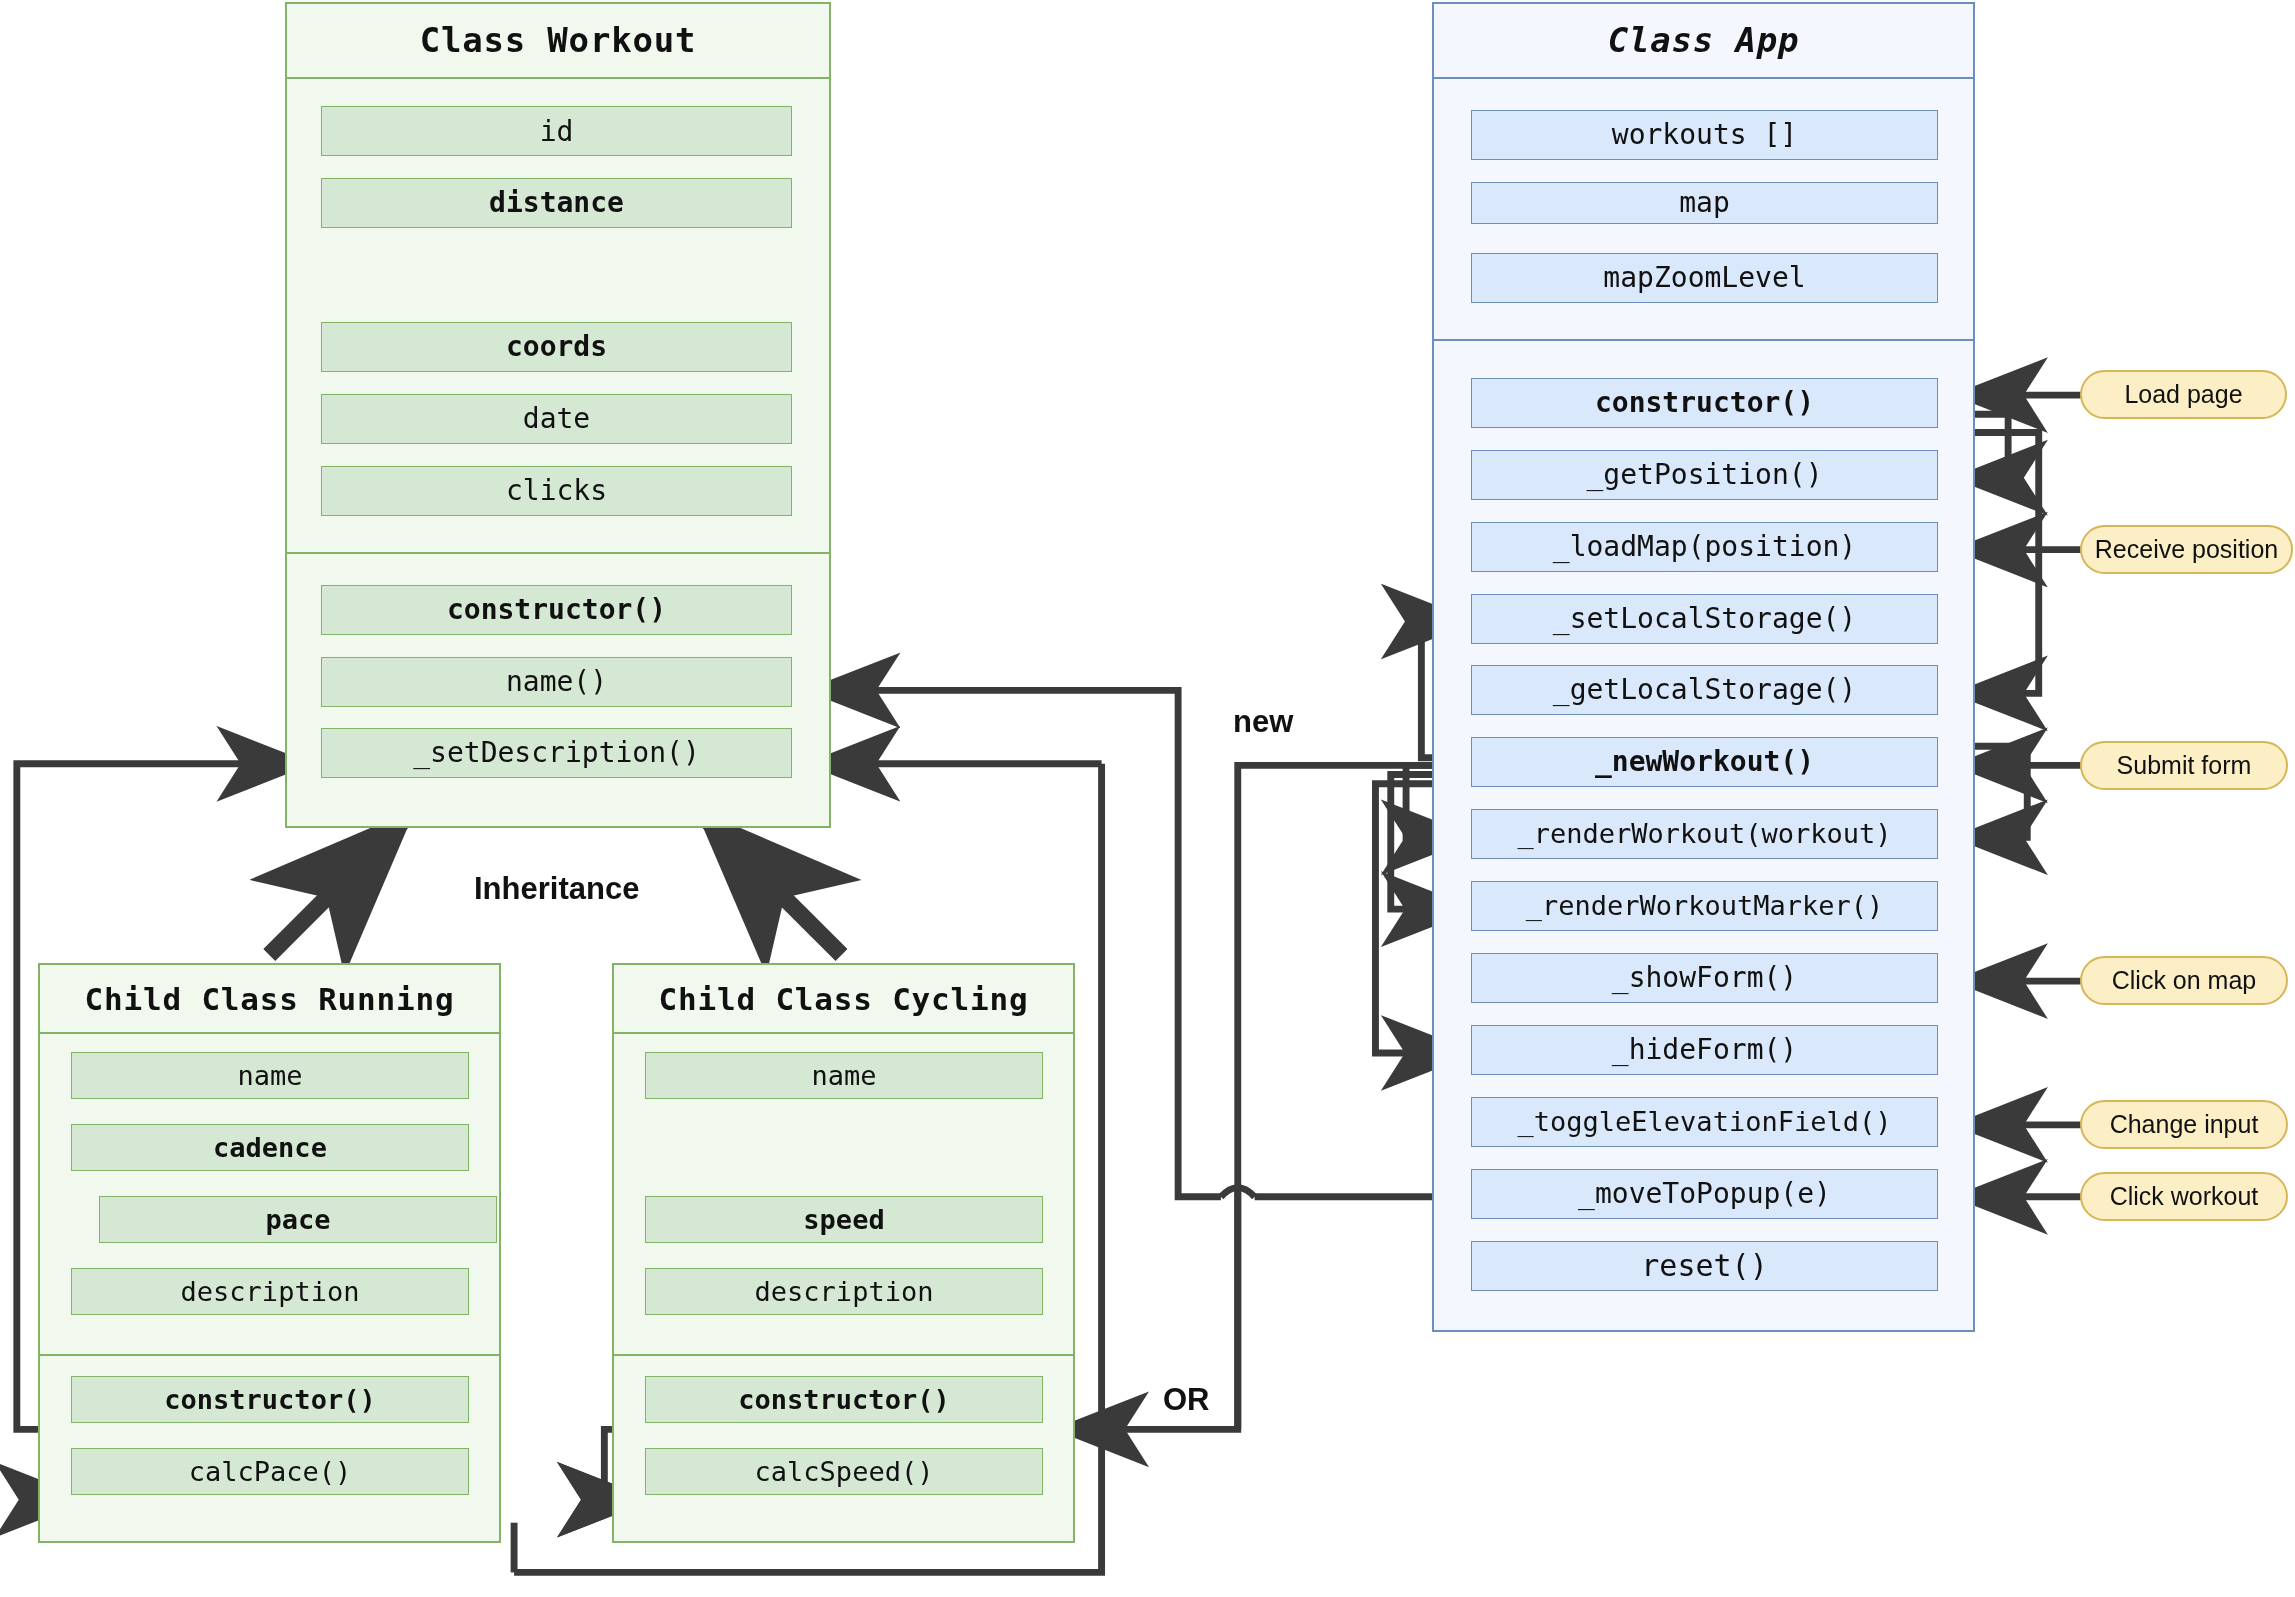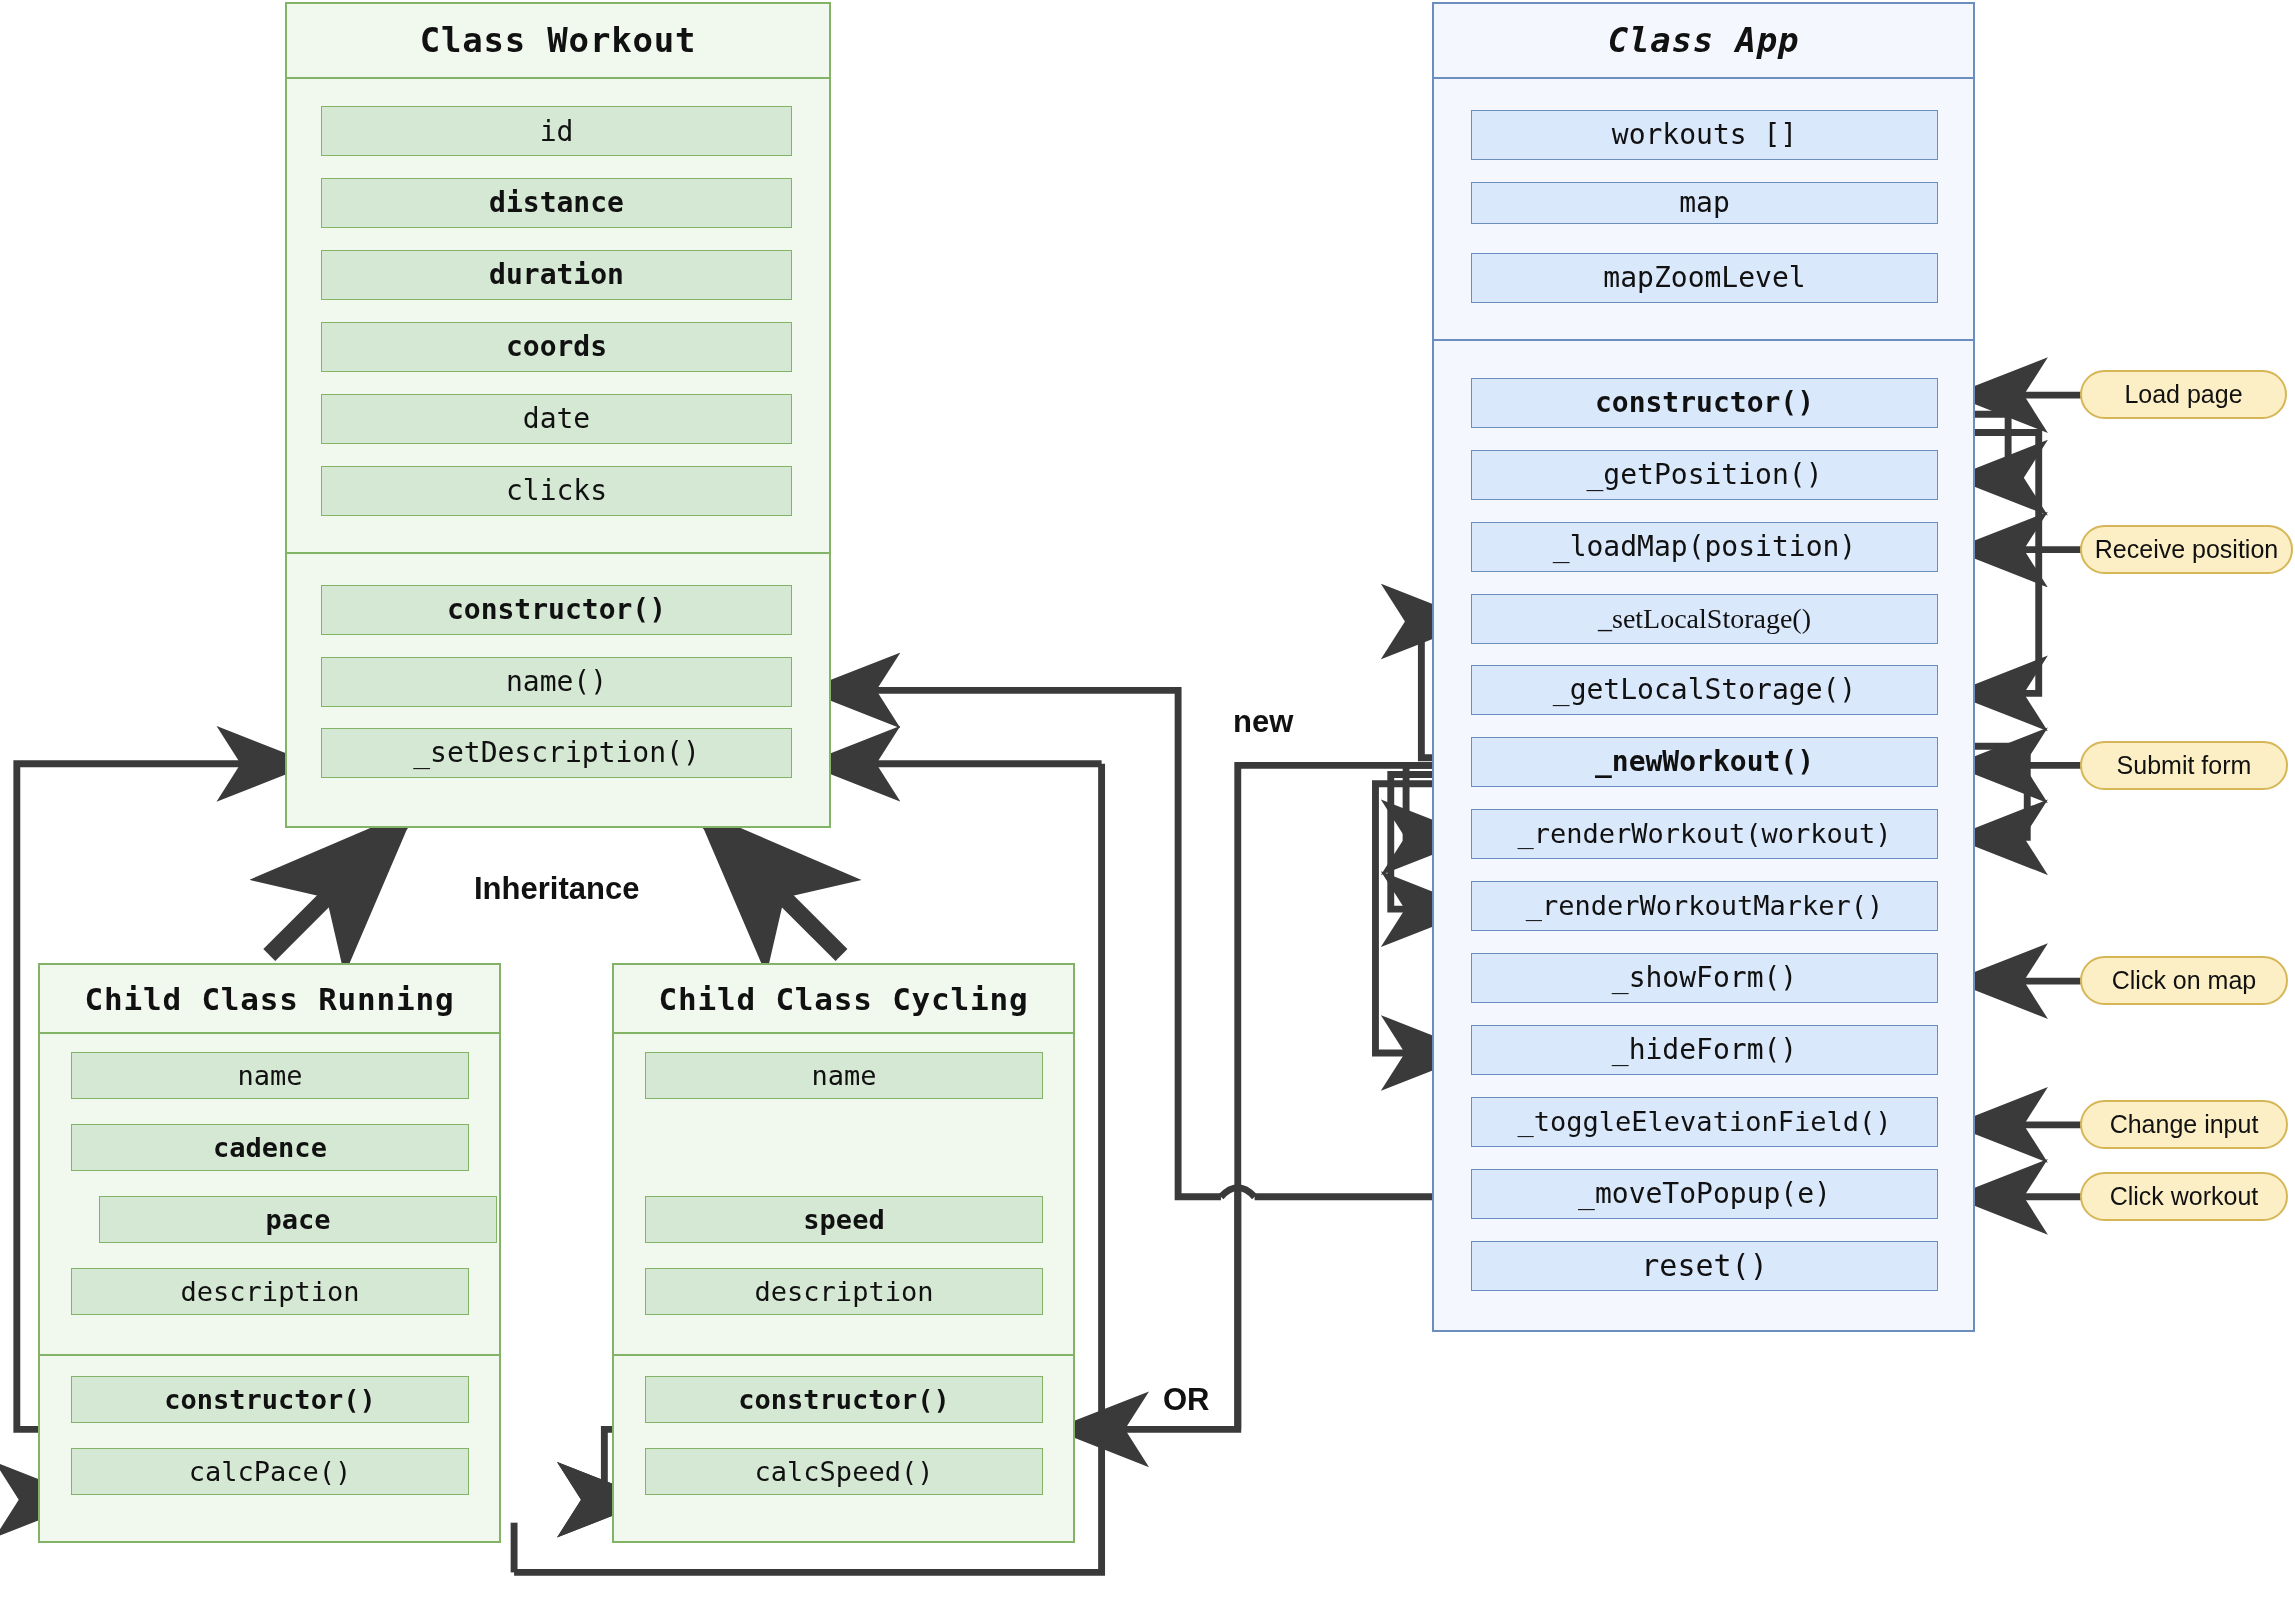--- a/index.html
+++ b/index.html
@@ -119,21 +119,20 @@
 
       <path d="M840,1895 L808,1895 L808,1960 L845,1960" marker-end="url(#ah)"></path>
     </g>
   </svg>
 
   <div class="clsbox green" style="left:285px;top:1.5px;width:546px;height:826px;">
     <div class="cls-title" style="height:73px;font-size:34px;">Class Workout</div>
     <div class="cls-sect" style="height:473px;">
       <div class="field green" style="left:34px;top:27.5px;width:471px;height:50px;font-size:28px;">id</div>
       <div class="field green bold" style="left:34px;top:99px;width:471px;height:50px;font-size:28px;">distance</div>
-      <div class="field green bold" style="left:34px;top:171px;width:471px;height:50px;font-size:28px;">duration</div>
       <div class="field green bold" style="left:34px;top:243px;width:471px;height:50px;font-size:28px;">coords</div>
       <div class="field green" style="left:34px;top:315px;width:471px;height:50px;font-size:28px;">date</div>
       <div class="field green" style="left:34px;top:387px;width:471px;height:50px;font-size:28px;">clicks</div>
     </div>
     <div class="cls-sect divided" style="height:275px;">
       <div class="field green bold" style="left:34px;top:31px;width:471px;height:50px;font-size:28px;">constructor()</div>
       <div class="field green" style="left:34px;top:103px;width:471px;height:50px;font-size:28px;">name()</div>
       <div class="field green" style="left:34px;top:174px;width:471px;height:50px;font-size:28px;">_setDescription()</div>
     </div>
   </div>
@@ -169,21 +168,21 @@
     <div class="cls-title" style="height:73px;font-size:34px;font-style:italic;">Class App</div>
     <div class="cls-sect" style="height:260px;">
       <div class="field blue" style="left:37px;top:31px;width:467px;height:50px;font-size:28px;">workouts []</div>
       <div class="field blue" style="left:37px;top:103px;width:467px;height:42px;font-size:28px;">map</div>
       <div class="field blue" style="left:37px;top:174px;width:467px;height:50px;font-size:28px;">mapZoomLevel</div>
     </div>
     <div class="cls-sect divided" style="height:987px;">
       <div class="field blue bold" style="left:37px;top:37px;width:467px;height:50px;font-size:28px;">constructor()</div>
       <div class="field blue" style="left:37px;top:109px;width:467px;height:50px;font-size:28px;">_getPosition()</div>
       <div class="field blue" style="left:37px;top:181px;width:467px;height:50px;font-size:28px;">_loadMap(position)</div>
-      <div class="field blue" style="left:37px;top:253px;width:467px;height:50px;font-size:28px;font-family:Liberation Serif, serif;">_setLocalStorage()</div>
+      <div class="field blue" style="left:37px;top:253px;width:467px;height:50px;font-size:28px;">_setLocalStorage()</div>
       <div class="field blue" style="left:37px;top:324px;width:467px;height:50px;font-size:28px;">_getLocalStorage()</div>
       <div class="field blue bold" style="left:37px;top:396px;width:467px;height:50px;font-size:28px;">_newWorkout()</div>
       <div class="field blue" style="left:37px;top:468px;width:467px;height:50px;font-size:27px;">_renderWorkout(workout)</div>
       <div class="field blue" style="left:37px;top:540px;width:467px;height:50px;font-size:27px;">_renderWorkoutMarker()</div>
       <div class="field blue" style="left:37px;top:612px;width:467px;height:50px;font-size:28px;">_showForm()</div>
       <div class="field blue" style="left:37px;top:684px;width:467px;height:50px;font-size:28px;">_hideForm()</div>
       <div class="field blue" style="left:37px;top:756px;width:467px;height:50px;font-size:27px;">_toggleElevationField()</div>
       <div class="field blue" style="left:37px;top:828px;width:467px;height:50px;font-size:28px;">_moveToPopup(e)</div>
       <div class="field blue" style="left:37px;top:900px;width:467px;height:50px;font-size:30px;">reset()</div>
     </div>

